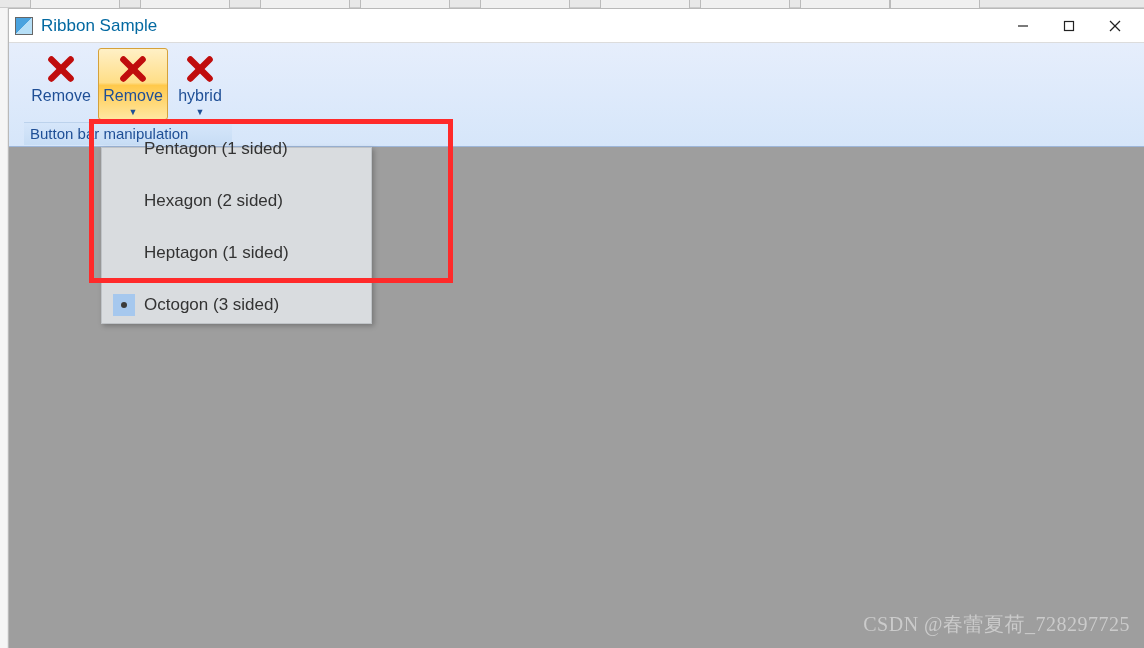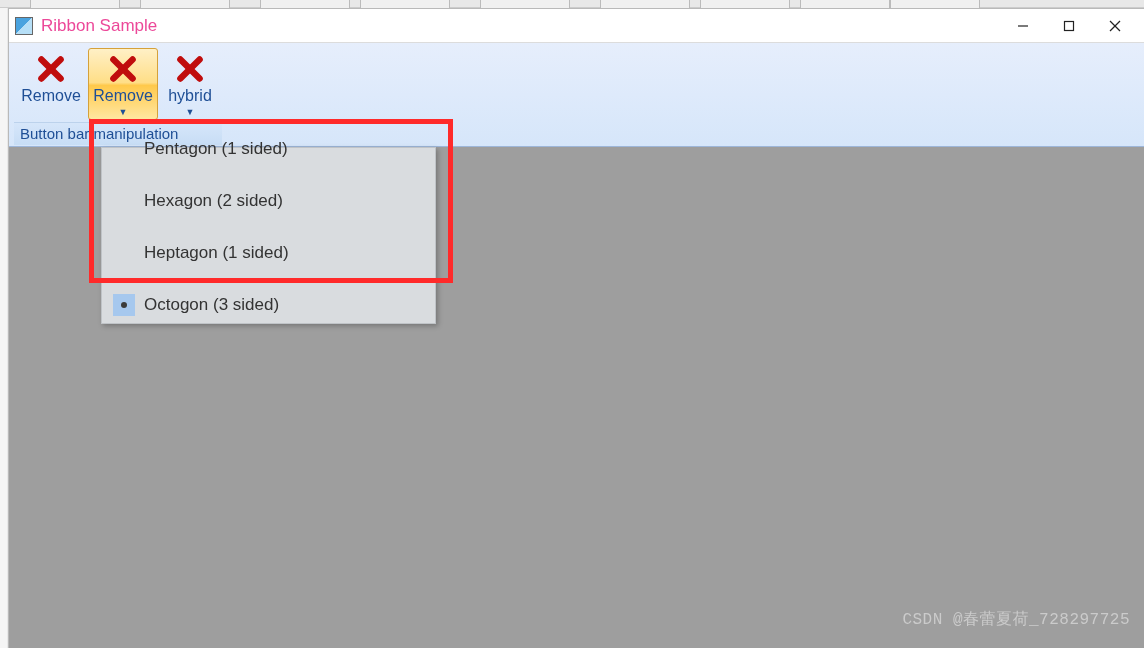--- a/index.html
+++ b/index.html
@@ -26,29 +26,29 @@
   .titlebar {
     height: 34px; background: #fff;
     display: flex; align-items: center; padding: 0 6px;
     border-bottom: 1px solid #dcdcdc;
   }
   .app-icon {
     width: 18px; height: 18px; border: 1px solid #666;
     background: linear-gradient(135deg, #4aa3df 50%, #b6dff7 50%);
     margin-right: 8px;
   }
-  .title-text { font-size: 17px; color: #ec4899; flex: 1; }
+  .title-text { font-size: 17px; color: #0369a1; flex: 1; }
   .win-btns { display: flex; align-items: center; gap: 0; }
   .win-btn { width: 46px; height: 28px; display:flex; align-items:center; justify-content:center; color:#222; font-size:14px; cursor:pointer; }
   .win-btn svg { width:12px; height:12px; stroke:#222; stroke-width:1.2; fill:none; }
 
   .ribbon {
     background: linear-gradient(#e6eefc, #d6e6fa);
     border-bottom: 1px solid #9db6d9;
-    padding: 2px 4px 0 4px;
+    padding: 2px 4px 0 14px;
   }
   .ribbon-group {
     display: inline-block; vertical-align: top;
     border: 1px solid transparent;
   }
   .ribbon-btns { display: flex; gap: 2px; padding: 2px; }
   .rbtn {
     display: flex; flex-direction: column; align-items: center; justify-content: flex-start;
     width: 70px; padding: 4px 2px 2px 2px;
     border: 1px solid transparent; border-radius: 3px;
@@ -70,21 +70,21 @@
     background: linear-gradient(#d6e6fa, #c7ddf5);
     border-top: 1px solid #bcd2ec;
     color: #1f4f96; font-size: 15px; padding: 2px 6px 3px 6px;
   }
 
   .client-area { flex:1; background:#9e9e9e; position:relative; }
 
   .dropdown {
     position: absolute;
     left: 92px; top: 0px;
-    width: 335px;
+    width: 271px;
     background: #d9dcdf;
     border: 1px solid #bfc3c7;
     box-shadow: 2px 2px 5px rgba(0,0,0,0.25);
     padding: 2px;
   }
   .dropdown .row {
     display:flex; align-items:center;
     height: 33px; font-size: 17px; color: #333;
     padding-left: 6px; cursor:pointer;margin-top:19px;
   }
@@ -96,23 +96,23 @@
   }
   .dropdown .bullet { width:6px; height:6px; border-radius:50%; background:#3b3b3b; }
 
   .red-highlight {
     position:absolute; left: 80px; top: -28px;
     width: 364px; height: 164px;
     border: 5px solid #ff2a2a; pointer-events:none;
   }
 
   .watermark {
-    position:absolute; right: 14px; bottom: 18px;
-    color: rgba(210,210,210,0.85); font-size: 16px;
-    font-family: Liberation Mono, monospace;
+    position:absolute; right: 14px; bottom: 10px;
+    color: rgba(210,210,210,0.85); font-size: 20px;
+    font-family: Liberation Serif, serif;
     letter-spacing: 0.5px;
   }
 </style>
 </head>
 <body>
 
 <div class="browser-tabs-bg">
   <div class="tab-stub" style="left:30px"></div>
   <div class="tab-stub" style="left:140px"></div>
   <div class="tab-stub" style="left:260px"></div>

